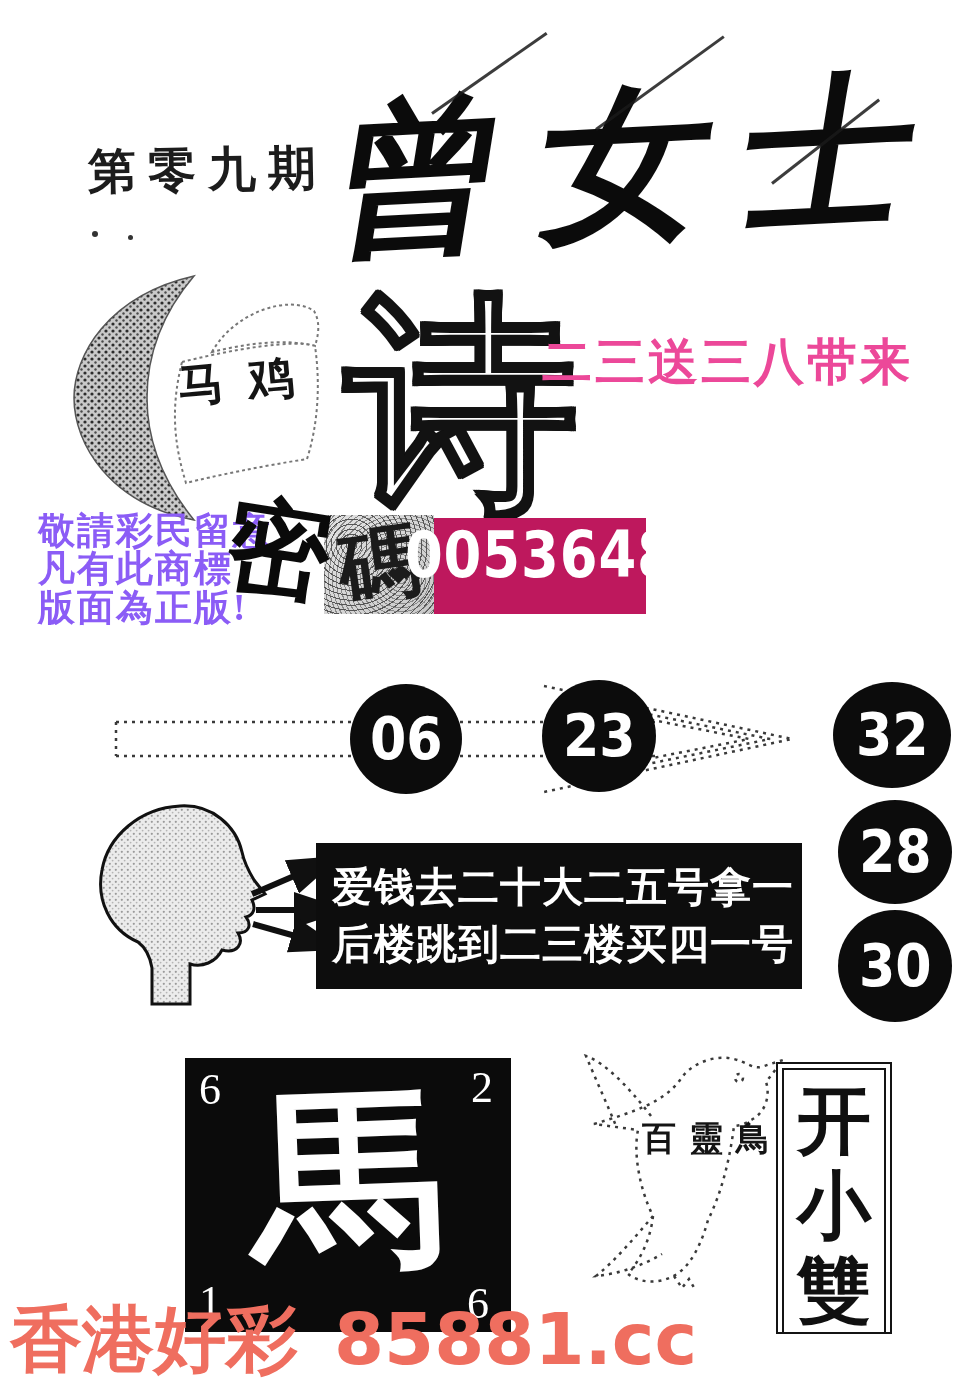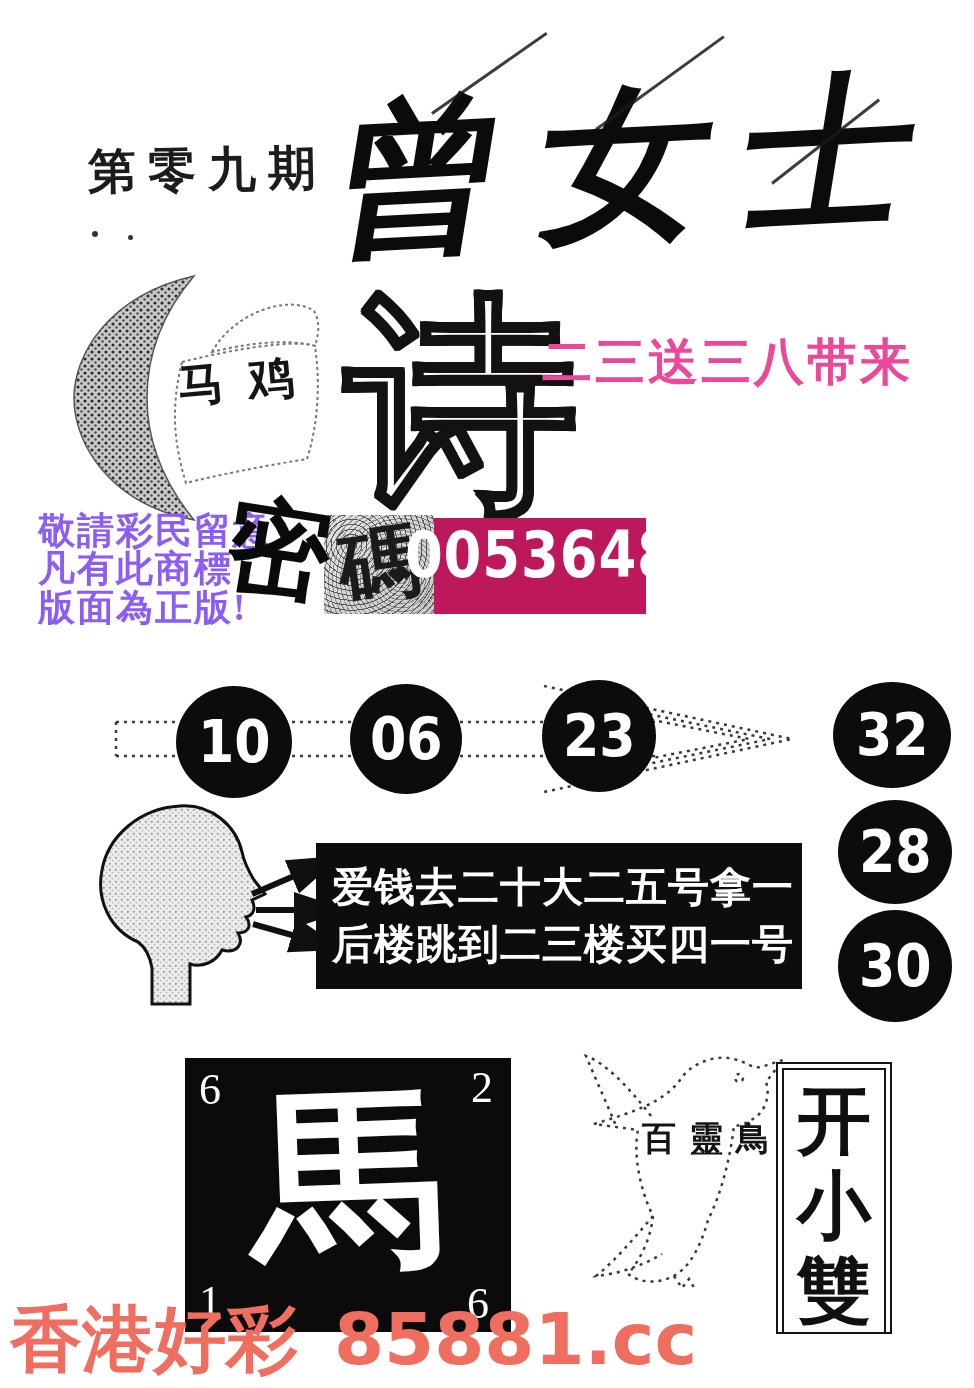--- a/index.html
+++ b/index.html
@@ -192,23 +192,20 @@
   </div>
 
   <svg class="abs arrow-svg" width="770" height="115" viewBox="0 0 770 115">
     <path class="dotted" d="M12,40 H555"></path>
     <path class="dotted" d="M12,74 H555"></path>
     <path class="dotted" d="M12,40 V74"></path>
     <path class="dotted" d="M440,4 L688,57 L440,110"></path>
     <path class="dotted" d="M475,18 L666,57 L475,96"></path>
     <path class="dotted" d="M508,30 L645,57 L508,84"></path>
   </svg>
-  <div class="abs num-circle c10">
-      <span>10</span>
-    </div>
   <div class="abs num-circle c06">
       <span>06</span>
     </div>
   <div class="abs num-circle c23">
       <span>23</span>
     </div>
   <div class="abs num-circle c32">
       <span>32</span>
     </div>
   <div class="abs num-circle c28">

